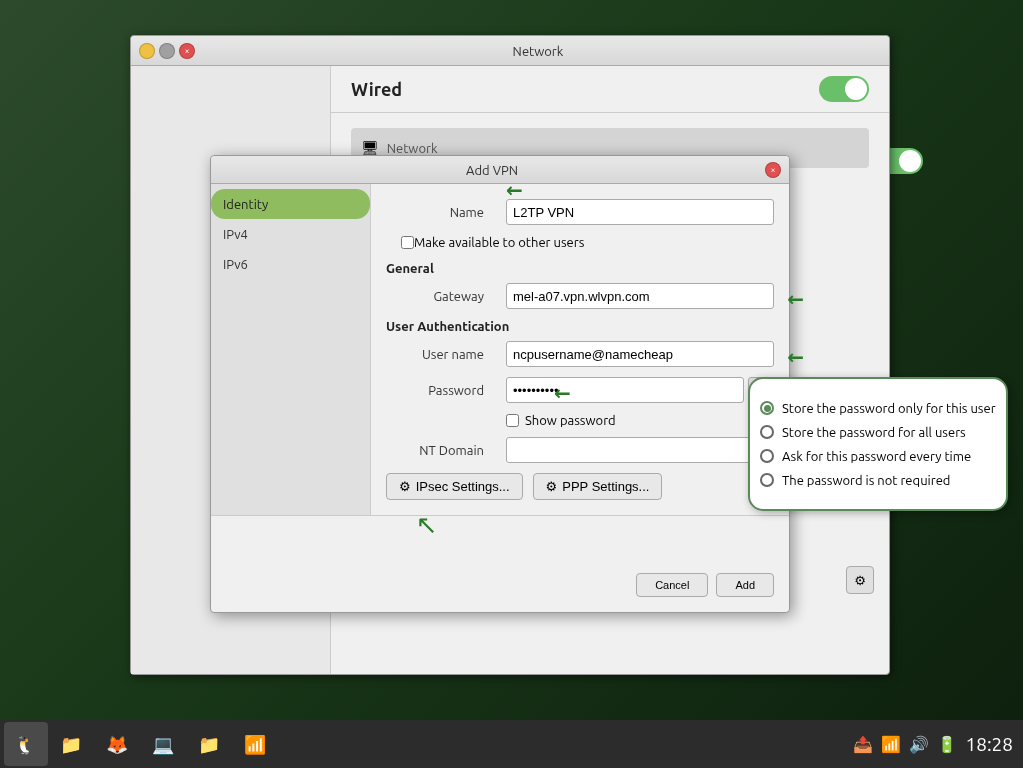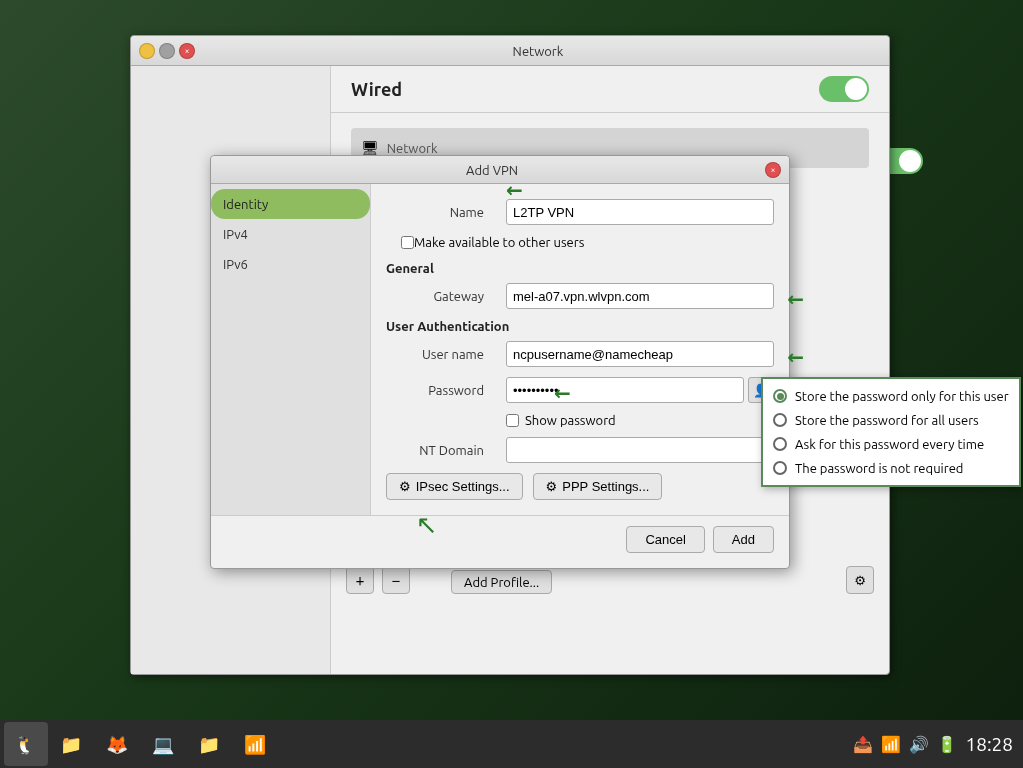--- a/index.html
+++ b/index.html
@@ -329,23 +329,24 @@
       display: flex;
       justify-content: flex-end;
       gap: 8px;
       padding: 10px 15px 15px;
       border-top: 1px solid #ccc;
     }
     .btn {
       padding: 5px 18px;
       border-radius: 4px;
       border: 1px solid #aaa;
-      font-size: 13px;
+      font-size: 11px;
       cursor: pointer;
       background: #e8e8e8;
+      margin-top: 47px;
     }
     .btn-primary {
       background: #e8e8e8;
     }
 
     .settings-btn-row {
       display: flex;
       gap: 10px;
       margin-top: 5px;
     }
@@ -358,25 +359,25 @@
       border: 1px solid #aaa;
       border-radius: 4px;
       font-size: 13px;
       cursor: pointer;
     }
 
     
     .pwd-dropdown {
       position: absolute;
       top: 0px;
-      left: 375px;
+      left: 362px;
       background: white;
       border: 2px solid #5a8a5a;
-      border-radius: 0;
-      padding: 5px 0;
+      border-radius: 15px;
+      padding: 17px 0;
       z-index: 200;
       width: 260px;
       box-shadow: 2px 2px 8px rgba(0,0,0,0.3);
     }
     .pwd-option {
       display: flex;
       align-items: center;
       gap: 8px;
       padding: 5px 10px;
       font-size: 13px;

